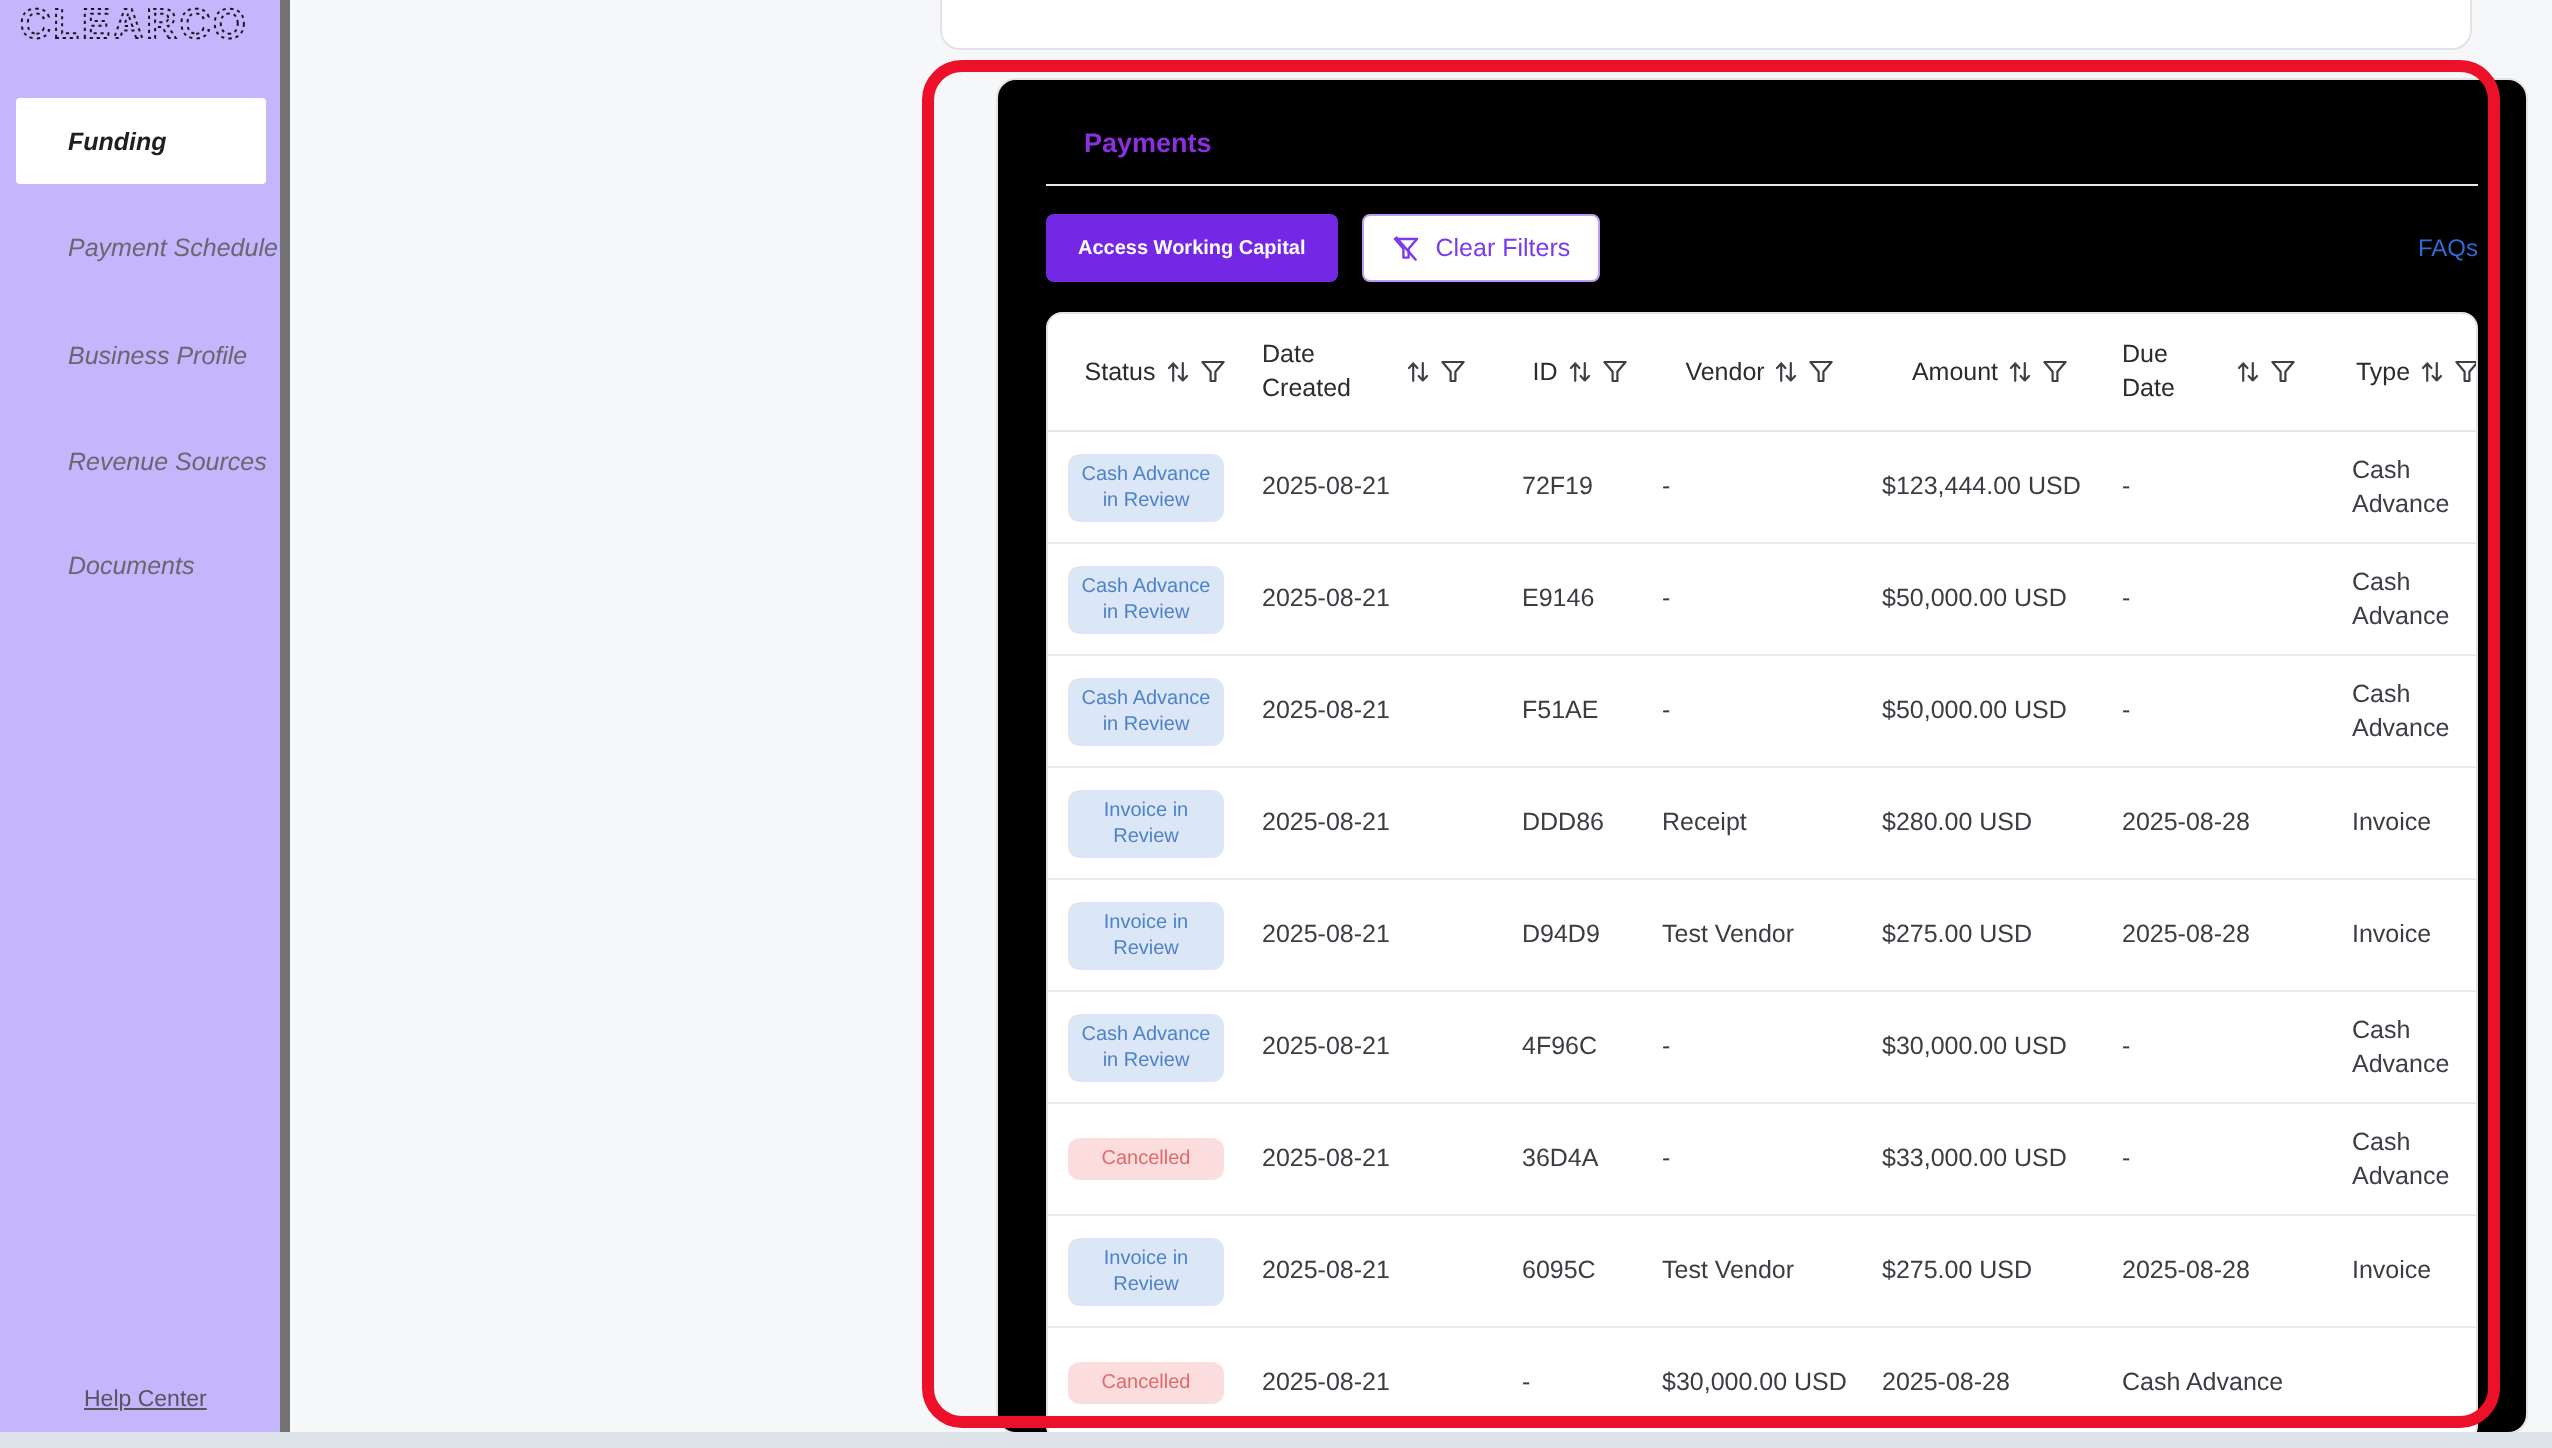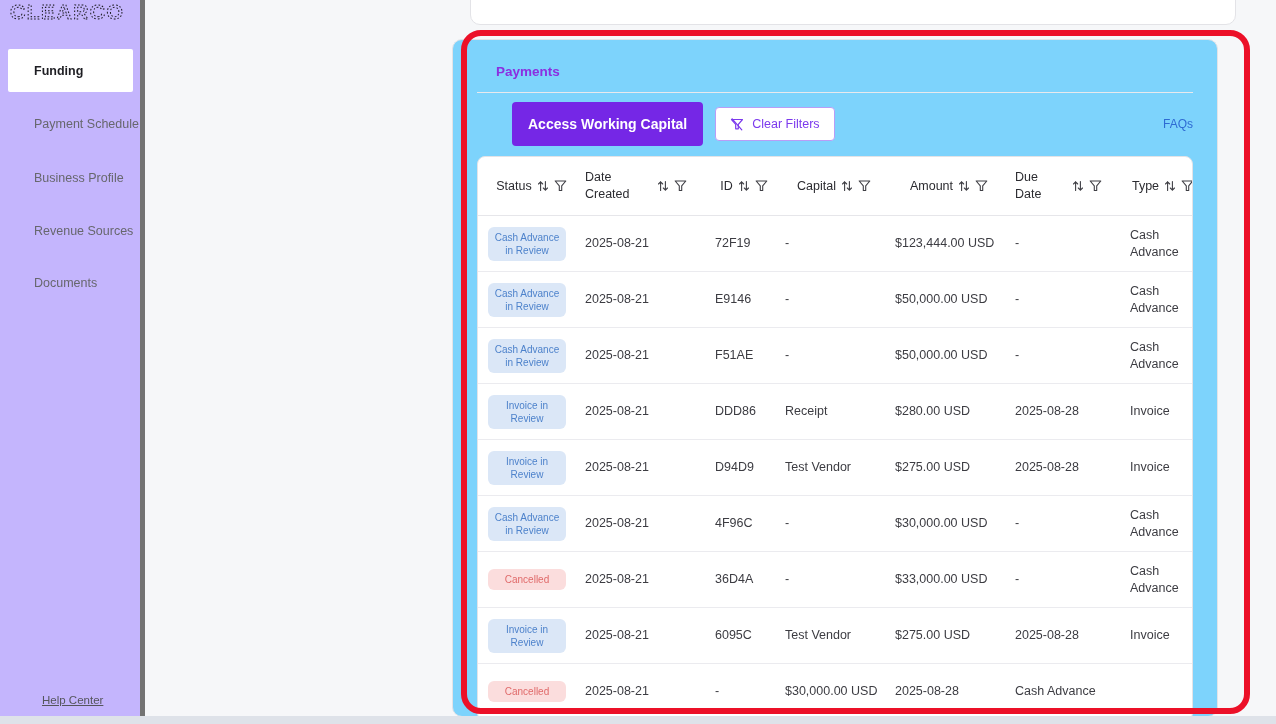--- a/index.html
+++ b/index.html
@@ -2,36 +2,36 @@
 <html style="--accent: #7527e6; --title-purple: #8b2fe0; --link-blue: #2e6bd3; --info-bg: #dbe7f7; --info-text: #4d82cb; --danger-bg: #fbdddd; --danger-text: #e06a6a; --annotation-red: #ec1028;"><head>
 <meta charset="utf-8">
 <style>
   html,body{margin:0;padding:0;}
   body{font-family:"Liberation Sans",sans-serif;}
   .stage{position:relative;width:1276px;height:724px;background:#f6f7f9;overflow:hidden;}
 
   
   .sidebar{position:absolute;left:0;top:0;width:145px;height:724px;background:#c4b5fd;border-right:5px solid #737373;box-sizing:border-box;}
   .logo-svg{position:absolute;left:8px;top:0;}
-  .nav-item{position:absolute;left:34px;color:#67676d;font-size:12.5px;cursor:pointer;white-space:nowrap;}
+  .nav-item{position:absolute;left:34px;color:#67676d;font-size:12.5px;cursor:pointer;white-space:nowrap;font-style:italic;}
   .nav-item.active{left:8px;top:49px;width:125px;height:43px;background:#ffffff;display:flex;align-items:center;padding-left:26px;box-sizing:border-box;color:#1e1e23;font-weight:600;border-radius:2px;}
   .nav-item:nth-child(2){top:117px;}
   .nav-item:nth-child(3){top:171px;}
   .nav-item:nth-child(4){top:224px;}
   .nav-item:nth-child(5){top:276px;}
   .help-link{position:absolute;left:42px;top:694px;font-size:11.5px;color:#55555c;text-decoration:underline;cursor:pointer;}
 
   
   .top-card{position:absolute;left:470px;top:-20px;width:766px;height:45px;background:#fff;border:1px solid #e3e3e7;border-radius:10px;box-sizing:border-box;}
-  .payments-card{position:absolute;left:452px;top:39px;width:766px;height:678px;background:#7dd3fc;border:1px solid #e3e3e7;border-radius:10px;box-sizing:border-box;overflow:hidden;}
+  .payments-card{position:absolute;left:498px;top:39px;width:766px;height:678px;background:#000000;border:1px solid #e3e3e7;border-radius:10px;box-sizing:border-box;overflow:hidden;}
   .section-title{margin:24px 0 0 43px;font-size:13.5px;font-weight:600;color:var(--title-purple,#8b2fe0);}
   .title-divider{margin:13px 24px 0 24px;border:none;border-top:1px solid #e9e9ed;}
 
   .actions-row{margin:14px 24px 0 24px;height:34px;display:flex;align-items:center;gap:12px;}
-  .btn-primary{height:44px;padding:0 16px;background:var(--accent,#7527e6);color:#fff;border:none;border-radius:4px;font-size:14px;font-weight:600;font-family:inherit;cursor:pointer;margin-left:35px;}
+  .btn-primary{height:34px;padding:0 16px;background:var(--accent,#7527e6);color:#fff;border:none;border-radius:4px;font-size:10px;font-weight:600;font-family:inherit;cursor:pointer;}
   .btn-outline{height:34px;padding:0 14px;background:#fff;color:#7c3aed;border:1px solid #b99df7;border-radius:4px;font-size:12.5px;font-weight:400;font-family:inherit;display:flex;align-items:center;gap:8px;cursor:pointer;}
   .faq-link{margin-left:auto;color:var(--link-blue,#2e6bd3);font-size:12px;font-weight:500;cursor:pointer;text-decoration:none;}
 
   
   .table-wrap{margin:15px 24px 0 24px;border:1px solid #e3e3e7;border-radius:8px;overflow:hidden;background:#fff;}
   .thead{display:grid;grid-template-columns:95px 130px 70px 110px 120px 115px 78px;height:58px;border-bottom:1px solid #e6e6ea;}
   .th{display:flex;align-items:center;gap:5px;padding-left:12px;font-size:12.5px;color:#2b2b30;box-sizing:border-box;justify-content:center;}
   .th .lbl{line-height:1.35;}
   .th.two-line{justify-content:space-between;padding-right:16px;}
   .th.two-line .lbl{max-width:52px;}
@@ -133,21 +133,21 @@
                   </svg>
                 </span>
                 <span class="hicon">
                   <svg width="13" height="12" viewBox="0 0 13 12" fill="none" stroke="#3f3f45" stroke-width="1.1" stroke-linejoin="round">
                     <path d="M1.2 1h10.6L7.7 5.9v4.6H5.3V5.9L1.2 1z"></path>
                   </svg>
                 </span>
               </span>
             </div>
             <div class="th">
-              <span class="lbl">Capital</span>
+              <span class="lbl">Vendor</span>
               <span class="icons">
                 <span class="hicon">
                   <svg width="12" height="12" viewBox="0 0 12 12" fill="none" stroke="#3f3f45" stroke-width="1.1" stroke-linecap="round" stroke-linejoin="round">
                     <path d="M3.6 10.4V1.8M3.6 1.8 1.5 4M3.6 1.8 5.7 4"></path>
                     <path d="M8.4 1.6v8.6M8.4 10.2 6.3 8M8.4 10.2l2.1-2.2"></path>
                   </svg>
                 </span>
                 <span class="hicon">
                   <svg width="13" height="12" viewBox="0 0 13 12" fill="none" stroke="#3f3f45" stroke-width="1.1" stroke-linejoin="round">
                     <path d="M1.2 1h10.6L7.7 5.9v4.6H5.3V5.9L1.2 1z"></path>

